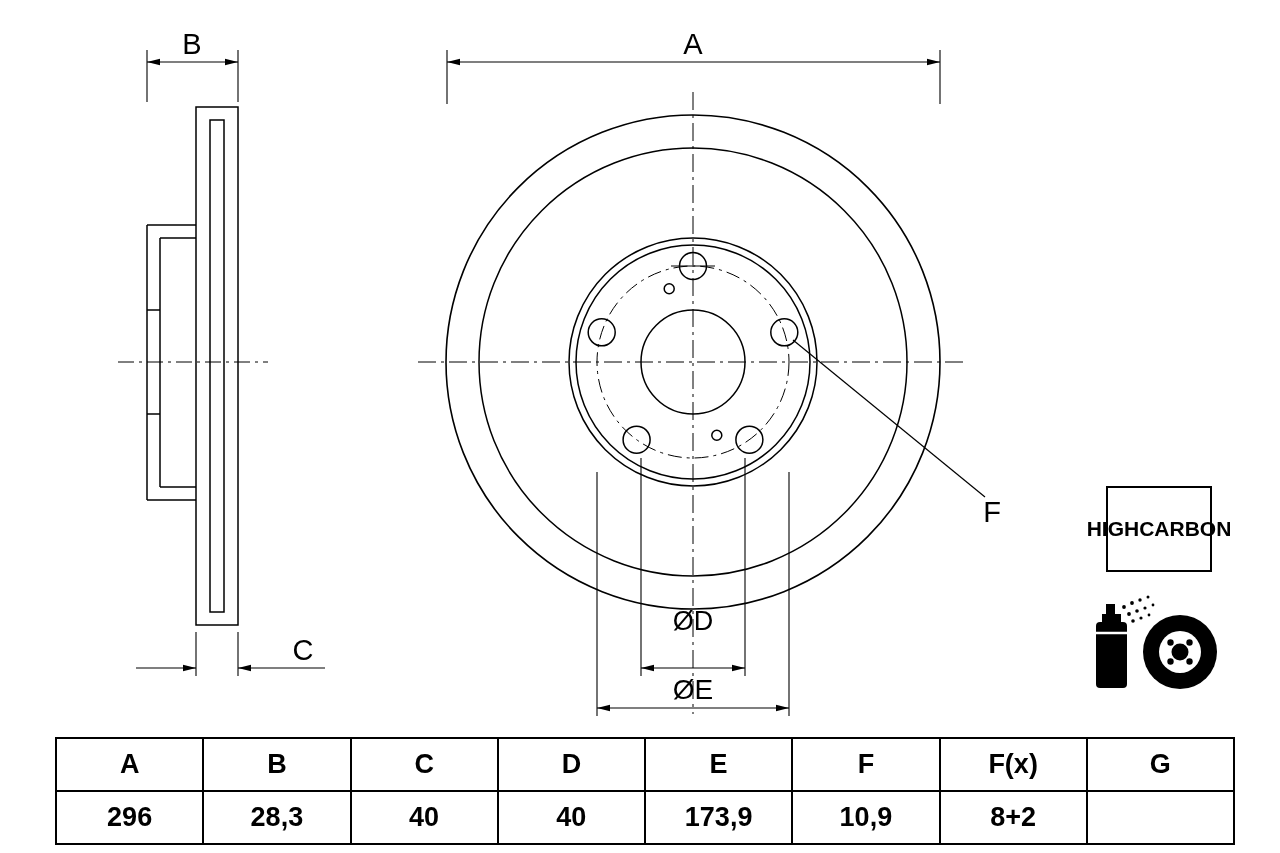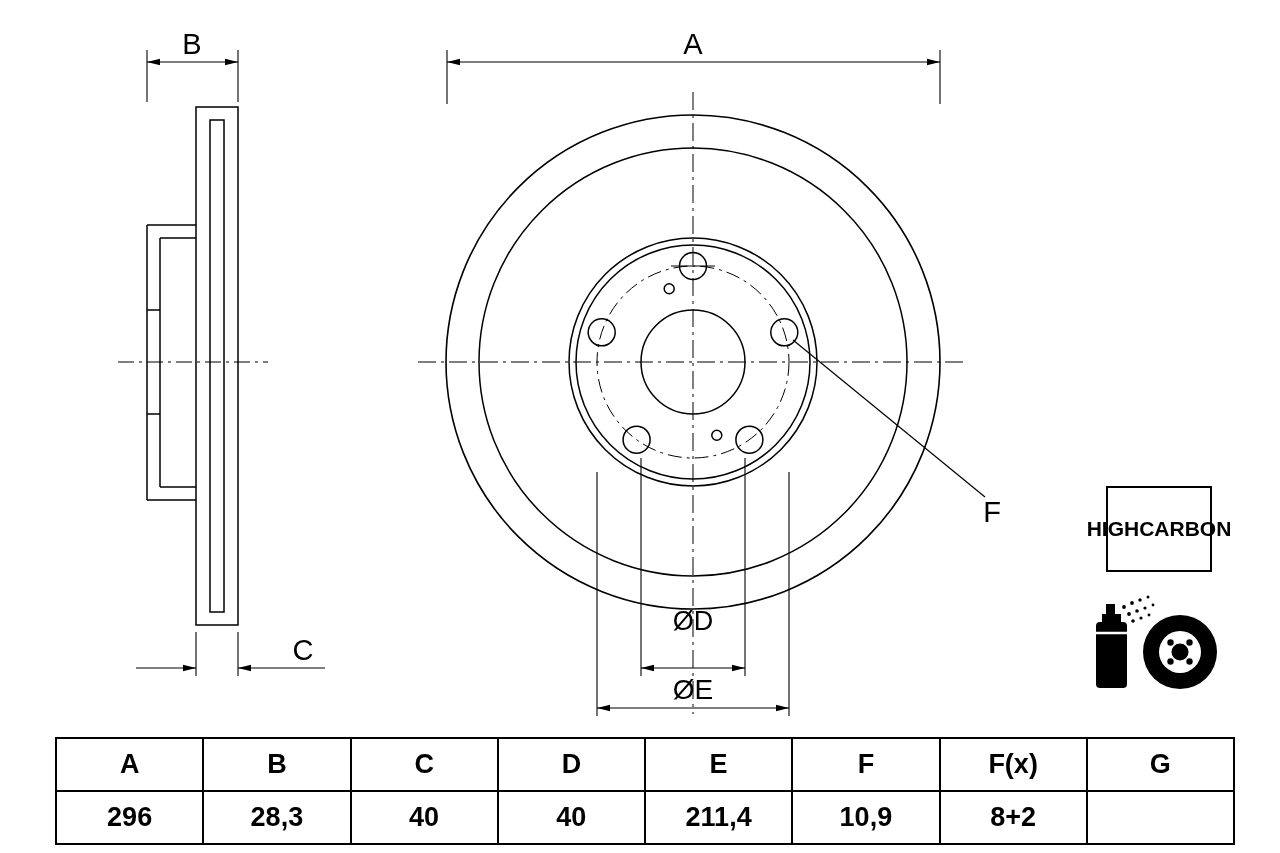--- a/index.html
+++ b/index.html
@@ -154,21 +154,21 @@
       <th>E</th>
       <th>F</th>
       <th>F(x)</th>
       <th>G</th>
     </tr>
     <tr>
       <td>296</td>
       <td>28,3</td>
       <td>40</td>
       <td>40</td>
-      <td>211,4</td>
+      <td>173,9</td>
       <td>10,9</td>
       <td>8+2</td>
       <td></td>
     </tr>
   </tbody>
     </table>
 
 </div>
 
 </body></html>

